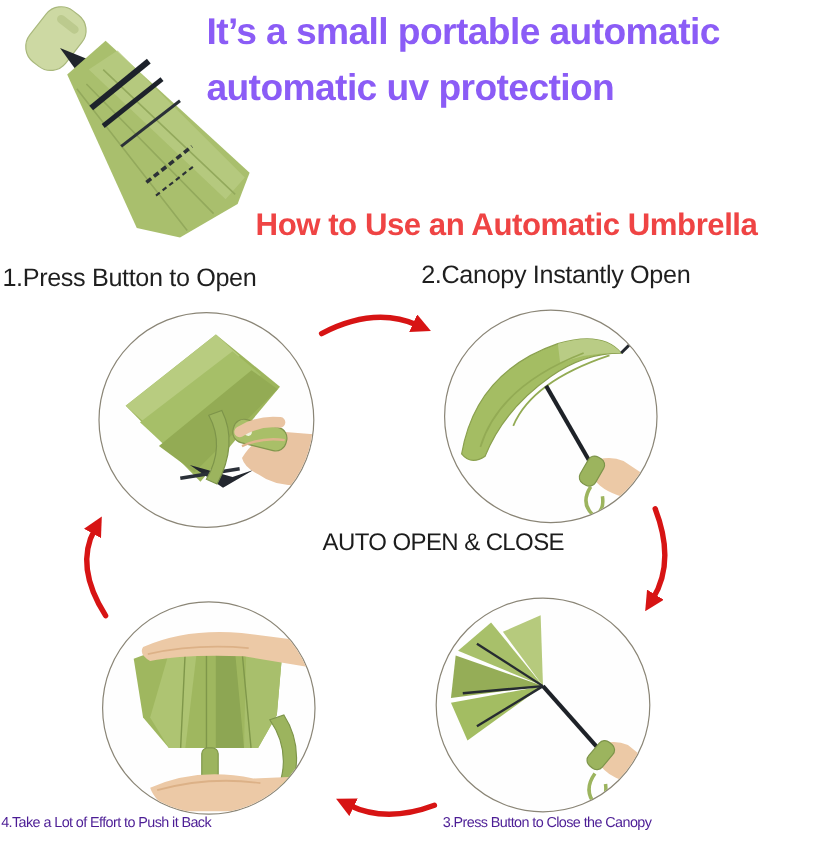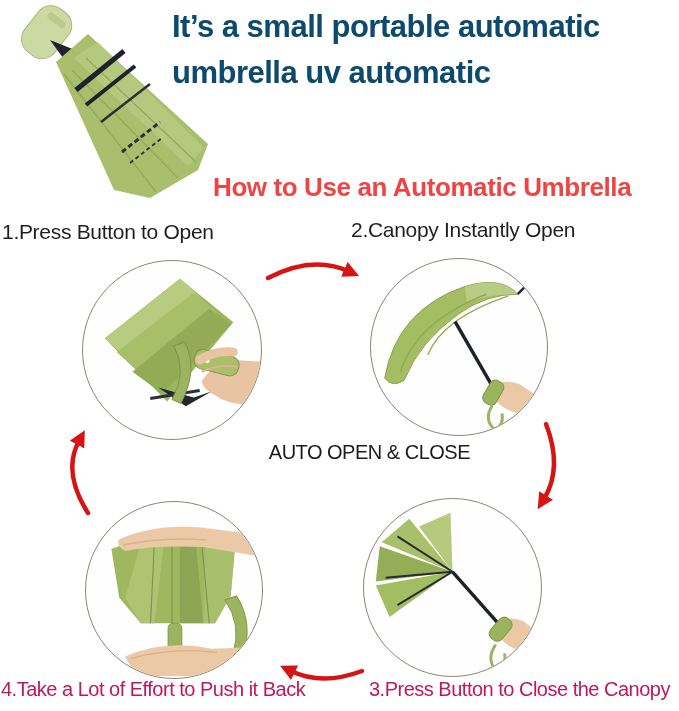--- a/index.html
+++ b/index.html
@@ -8,34 +8,34 @@
     position:relative;
     width:679px; height:711px;
     background:#ffffff;
     overflow:hidden;
     font-family:"Liberation Sans", sans-serif;
   }
   .abs { position:absolute; }
 
   .headline {
     left:172px; top:4px; width:505px;
-    font-size:31px; font-weight:700; color:#0c4a6e;
+    font-size:31px; font-weight:700; color:#8b5cf6;
     line-height:46px; letter-spacing:-0.5px;
   }
   .red-heading {
     left:213px; top:172px; width:460px;
     font-size:26px; font-weight:700; color:#ef4444;
     letter-spacing:-0.4px; white-space:nowrap;
   }
   .step-label {
     font-size:21px; font-weight:400; color:#1f1f1f;
     letter-spacing:-0.3px; white-space:nowrap;
   }
   .step-label-sm {
-    font-size:20px; font-weight:400; color:#be185d;
+    font-size:12px; font-weight:400; color:#4c1d95;
     letter-spacing:-0.5px; white-space:nowrap;
   }
   #step1-label { left:2px;   top:220px; }
   #step2-label { left:351px; top:218px; }
   #step4-label { left:1px;   top:678px; }
   #step3-label { left:369px; top:678px; }
 
   .center-label {
     left:150px; top:441px; width:320px;
     text-align:right;
@@ -84,21 +84,21 @@
         <line x1="95" y1="122" x2="144" y2="84" stroke="#2a3038" stroke-width="2.5"></line>
 
         <path d="M116,152 l38,-30" stroke="#2c3136" stroke-width="3" stroke-dasharray="5,3" fill="none"></path>
         <path d="M124,163 l32,-25" stroke="#2c3136" stroke-width="1.8" stroke-dasharray="4,3" fill="none"></path>
       </g>
     </svg>
   </div>
 
   <div class="abs headline">
     <div>It’s a small portable automatic</div>
-    <div>umbrella uv automatic</div>
+    <div>automatic uv protection</div>
   </div>
 
   <div class="abs red-heading">How to Use an Automatic Umbrella</div>
 
   <div class="abs step-label" id="step1-label">1.Press Button to Open</div>
   <div class="abs step-label" id="step2-label">2.Canopy Instantly Open</div>
 
   <div class="abs photo-circle" id="circle1">
     <svg viewBox="0 0 180 180">
       <g>

